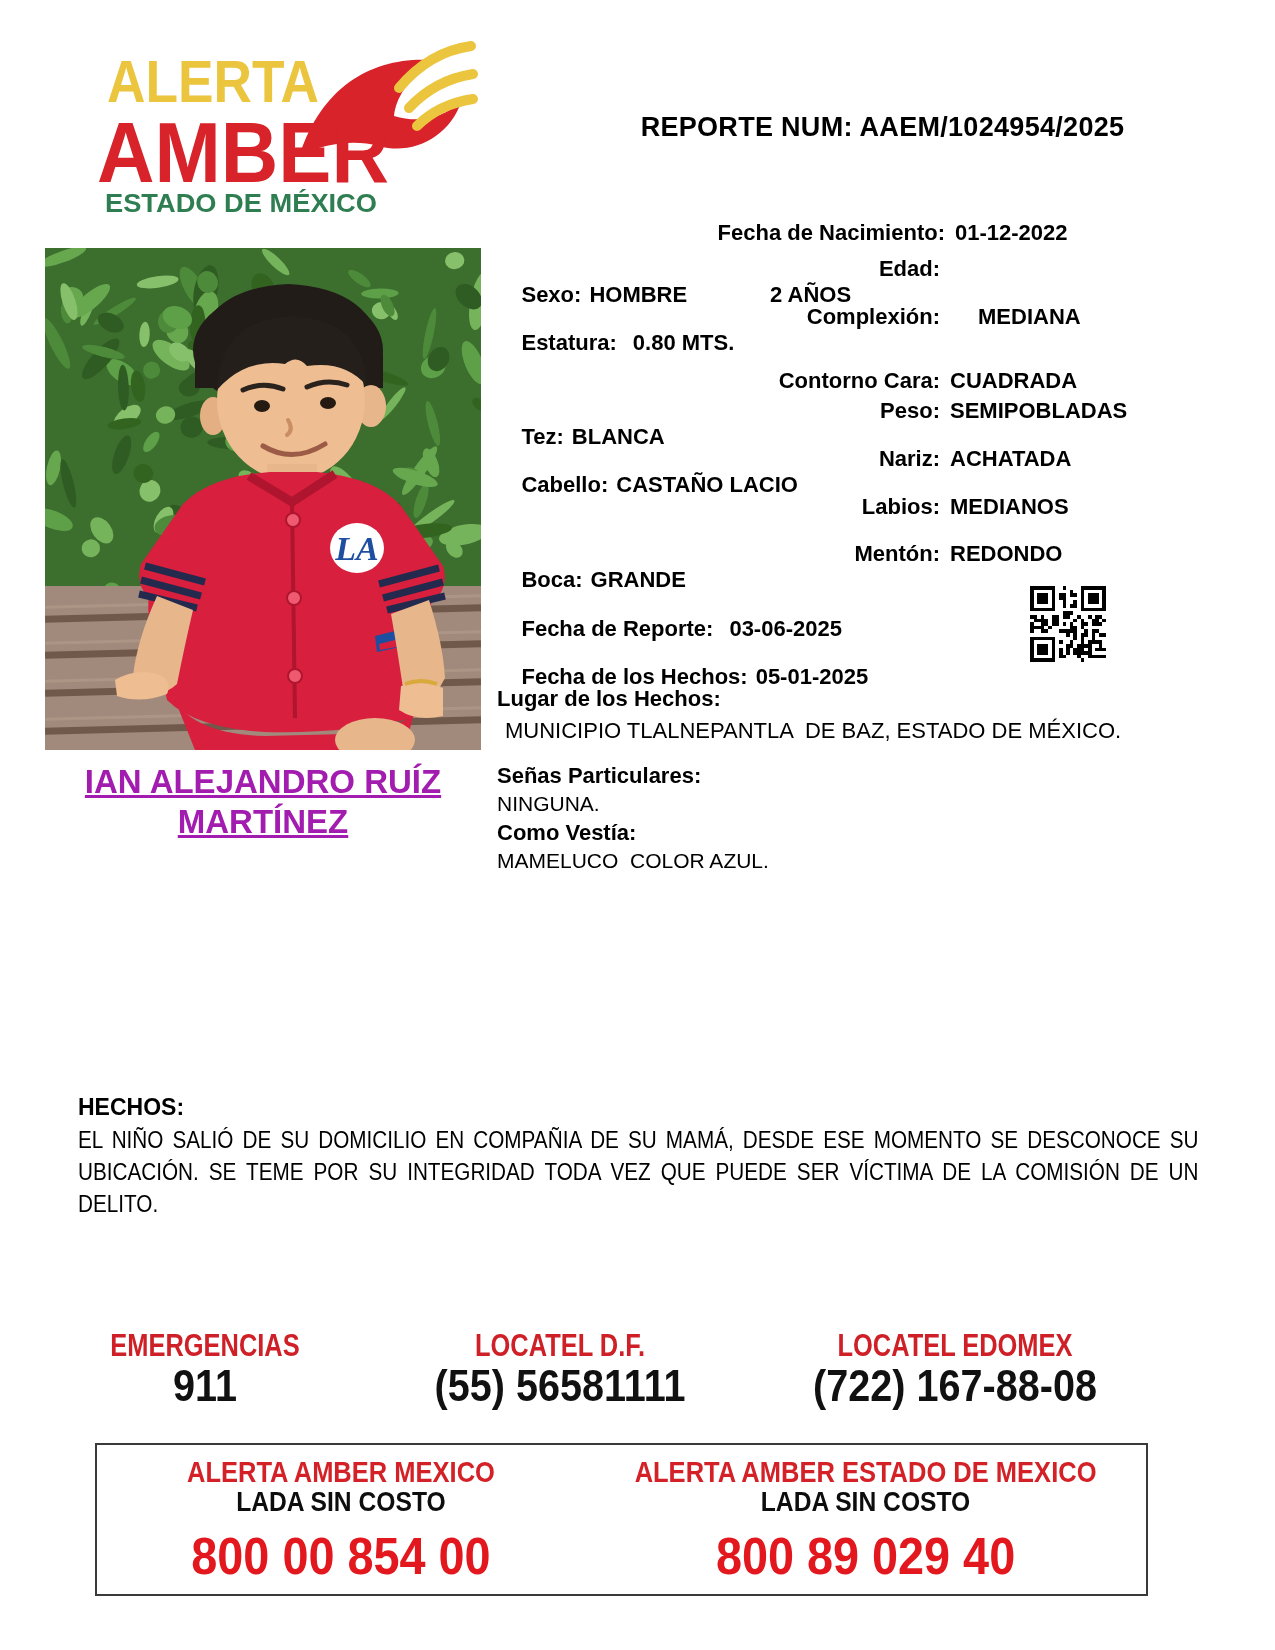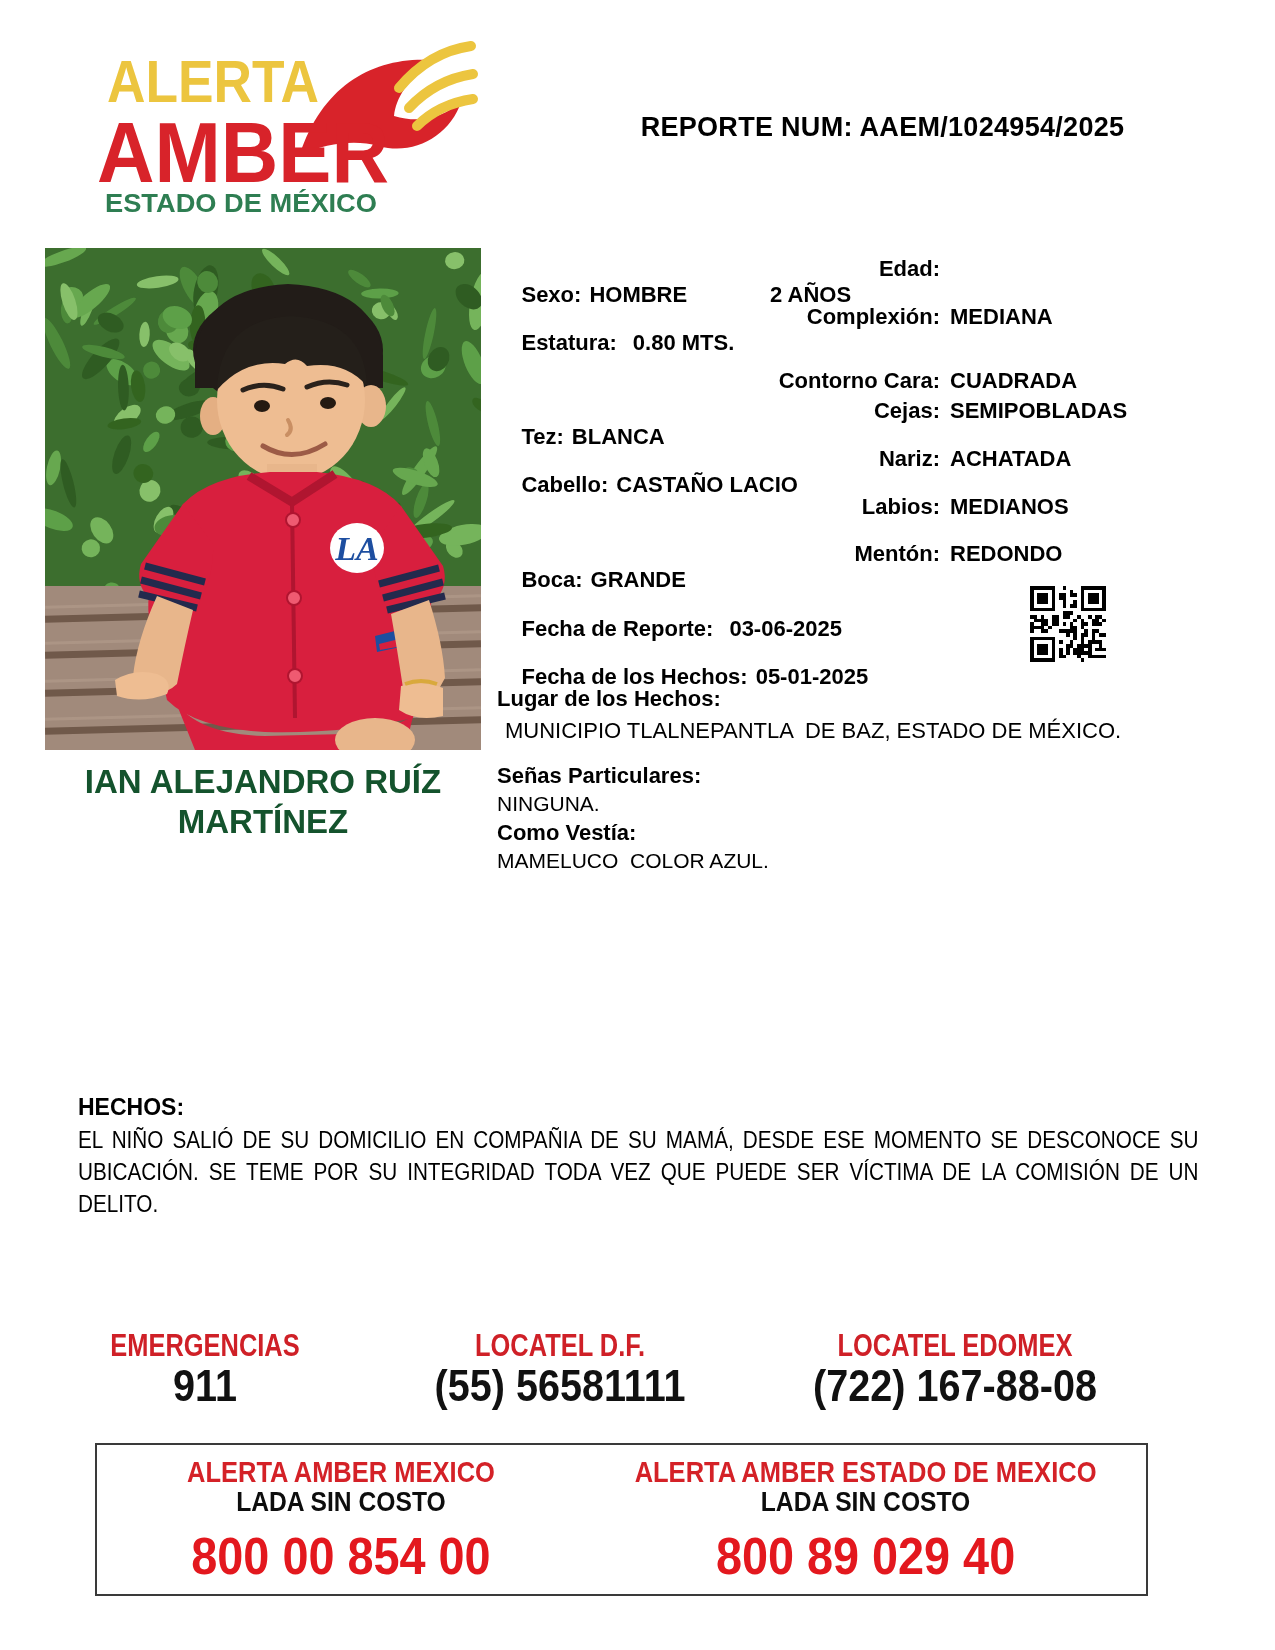--- a/index.html
+++ b/index.html
@@ -10,22 +10,22 @@
   
   .hdr{left:600px;width:565px;text-align:center;font-weight:bold;font-size:27px;letter-spacing:.3px;}
   .hdr.l1{top:66px;}
   .hdr.l2{top:112px;}
 
   
   .photo-frame{left:45px;top:248px;width:436px;height:502px;}
   .photo-frame svg{display:block;}
 
   
-  .child-name{left:45px;top:762px;width:436px;text-align:center;color:#14532d;
-              font-weight:bold;font-size:33px;line-height:40px;}
+  .child-name{left:45px;top:762px;width:436px;text-align:center;color:#a21caf;
+              font-weight:bold;font-size:33px;line-height:40px;text-decoration:underline;}
 
   
   .frow{font-weight:bold;font-size:22px;white-space:pre;}
   .lcell{left:497px;}
   .rpair{left:760px;display:flex;}
   .rpair .rlab{display:inline-block;width:180px;text-align:right;white-space:pre;}
   .rpair .rval{margin-left:10px;white-space:pre;}
   .gap8{margin-left:8px;}
   .gap14{margin-left:16px;}
   .reg{font-weight:normal;}
@@ -309,47 +309,51 @@
         <ellipse cx="330" cy="492" rx="40" ry="22" fill="#e8b68b"></ellipse>
       </g>
     </svg>
   </div>
 
   <div class="abs child-name">
     <div>IAN ALEJANDRO RUÍZ</div>
     <div>MARTÍNEZ</div>
   </div>
 
+  <div class="abs frow birthrow" style="top:220px;">
+    <span class="rlab">Fecha de Nacimiento:</span>
+    <span class="rval">01-12-2022</span>
+  </div>
 
   <div class="abs frow lcell" style="top:256px;">
     <span>Sexo:</span><span class="gap8">HOMBRE</span>
   </div>
   <div class="abs frow rpair" style="top:256px;flex-direction:column;">
     <span class="rlab">Edad:</span>
     <span class="rval">2 AÑOS</span>
   </div>
 
   <div class="abs frow lcell" style="top:304px;">
     <span>Estatura:</span><span class="gap14">0.80 MTS.</span>
   </div>
-  <div class="abs frow rpair" style="top:304px;">
+  <div class="abs frow rpair" style="top:304px;gap:28px;">
     <span class="rlab">Complexión:</span>
     <span class="rval">MEDIANA</span>
   </div>
 
   <div class="abs frow rpair" style="top:368px;">
     <span class="rlab">Contorno Cara:</span>
     <span class="rval">CUADRADA</span>
   </div>
 
   <div class="abs frow lcell" style="top:398px;">
     <span>Tez:</span><span class="gap8">BLANCA</span>
   </div>
   <div class="abs frow rpair" style="top:398px;">
-    <span class="rlab">Cejas:</span>
+    <span class="rlab">Peso:</span>
     <span class="rval">SEMIPOBLADAS</span>
   </div>
 
   <div class="abs frow lcell" style="top:446px;">
     <span>Cabello:</span><span class="gap8">CASTAÑO LACIO</span>
   </div>
   <div class="abs frow rpair" style="top:446px;">
     <span class="rlab">Nariz:</span>
     <span class="rval">ACHATADA</span>
   </div>

